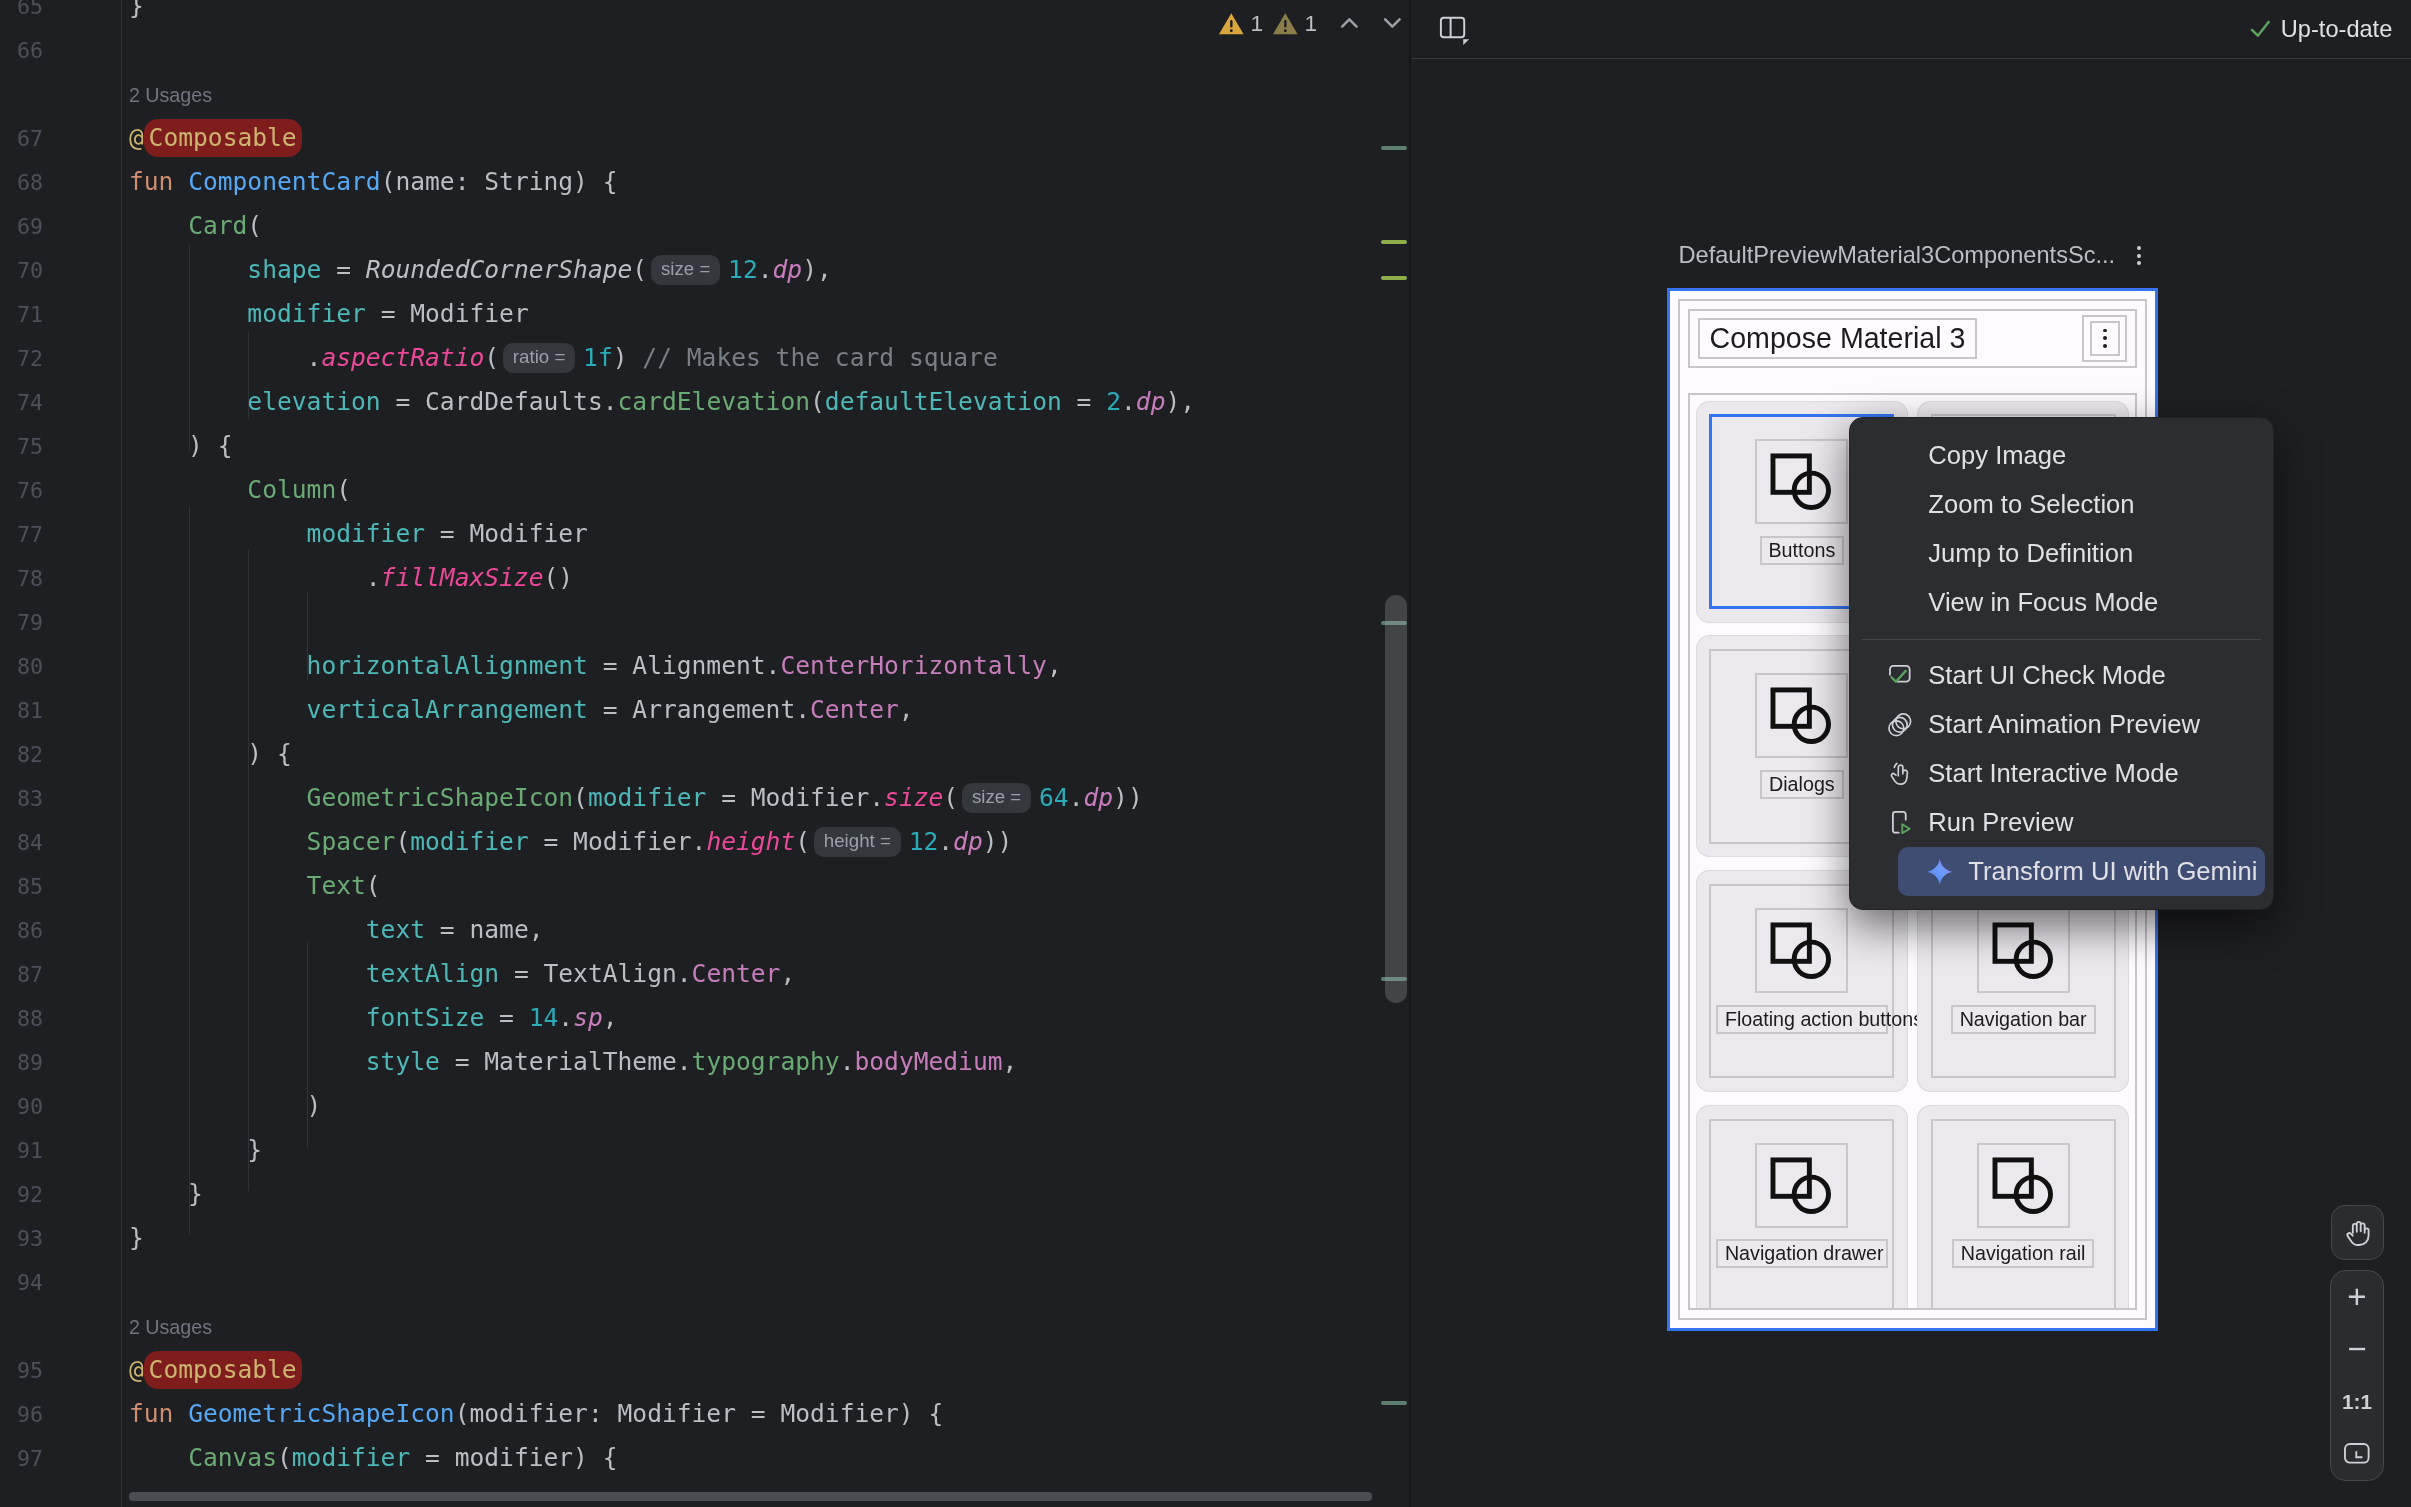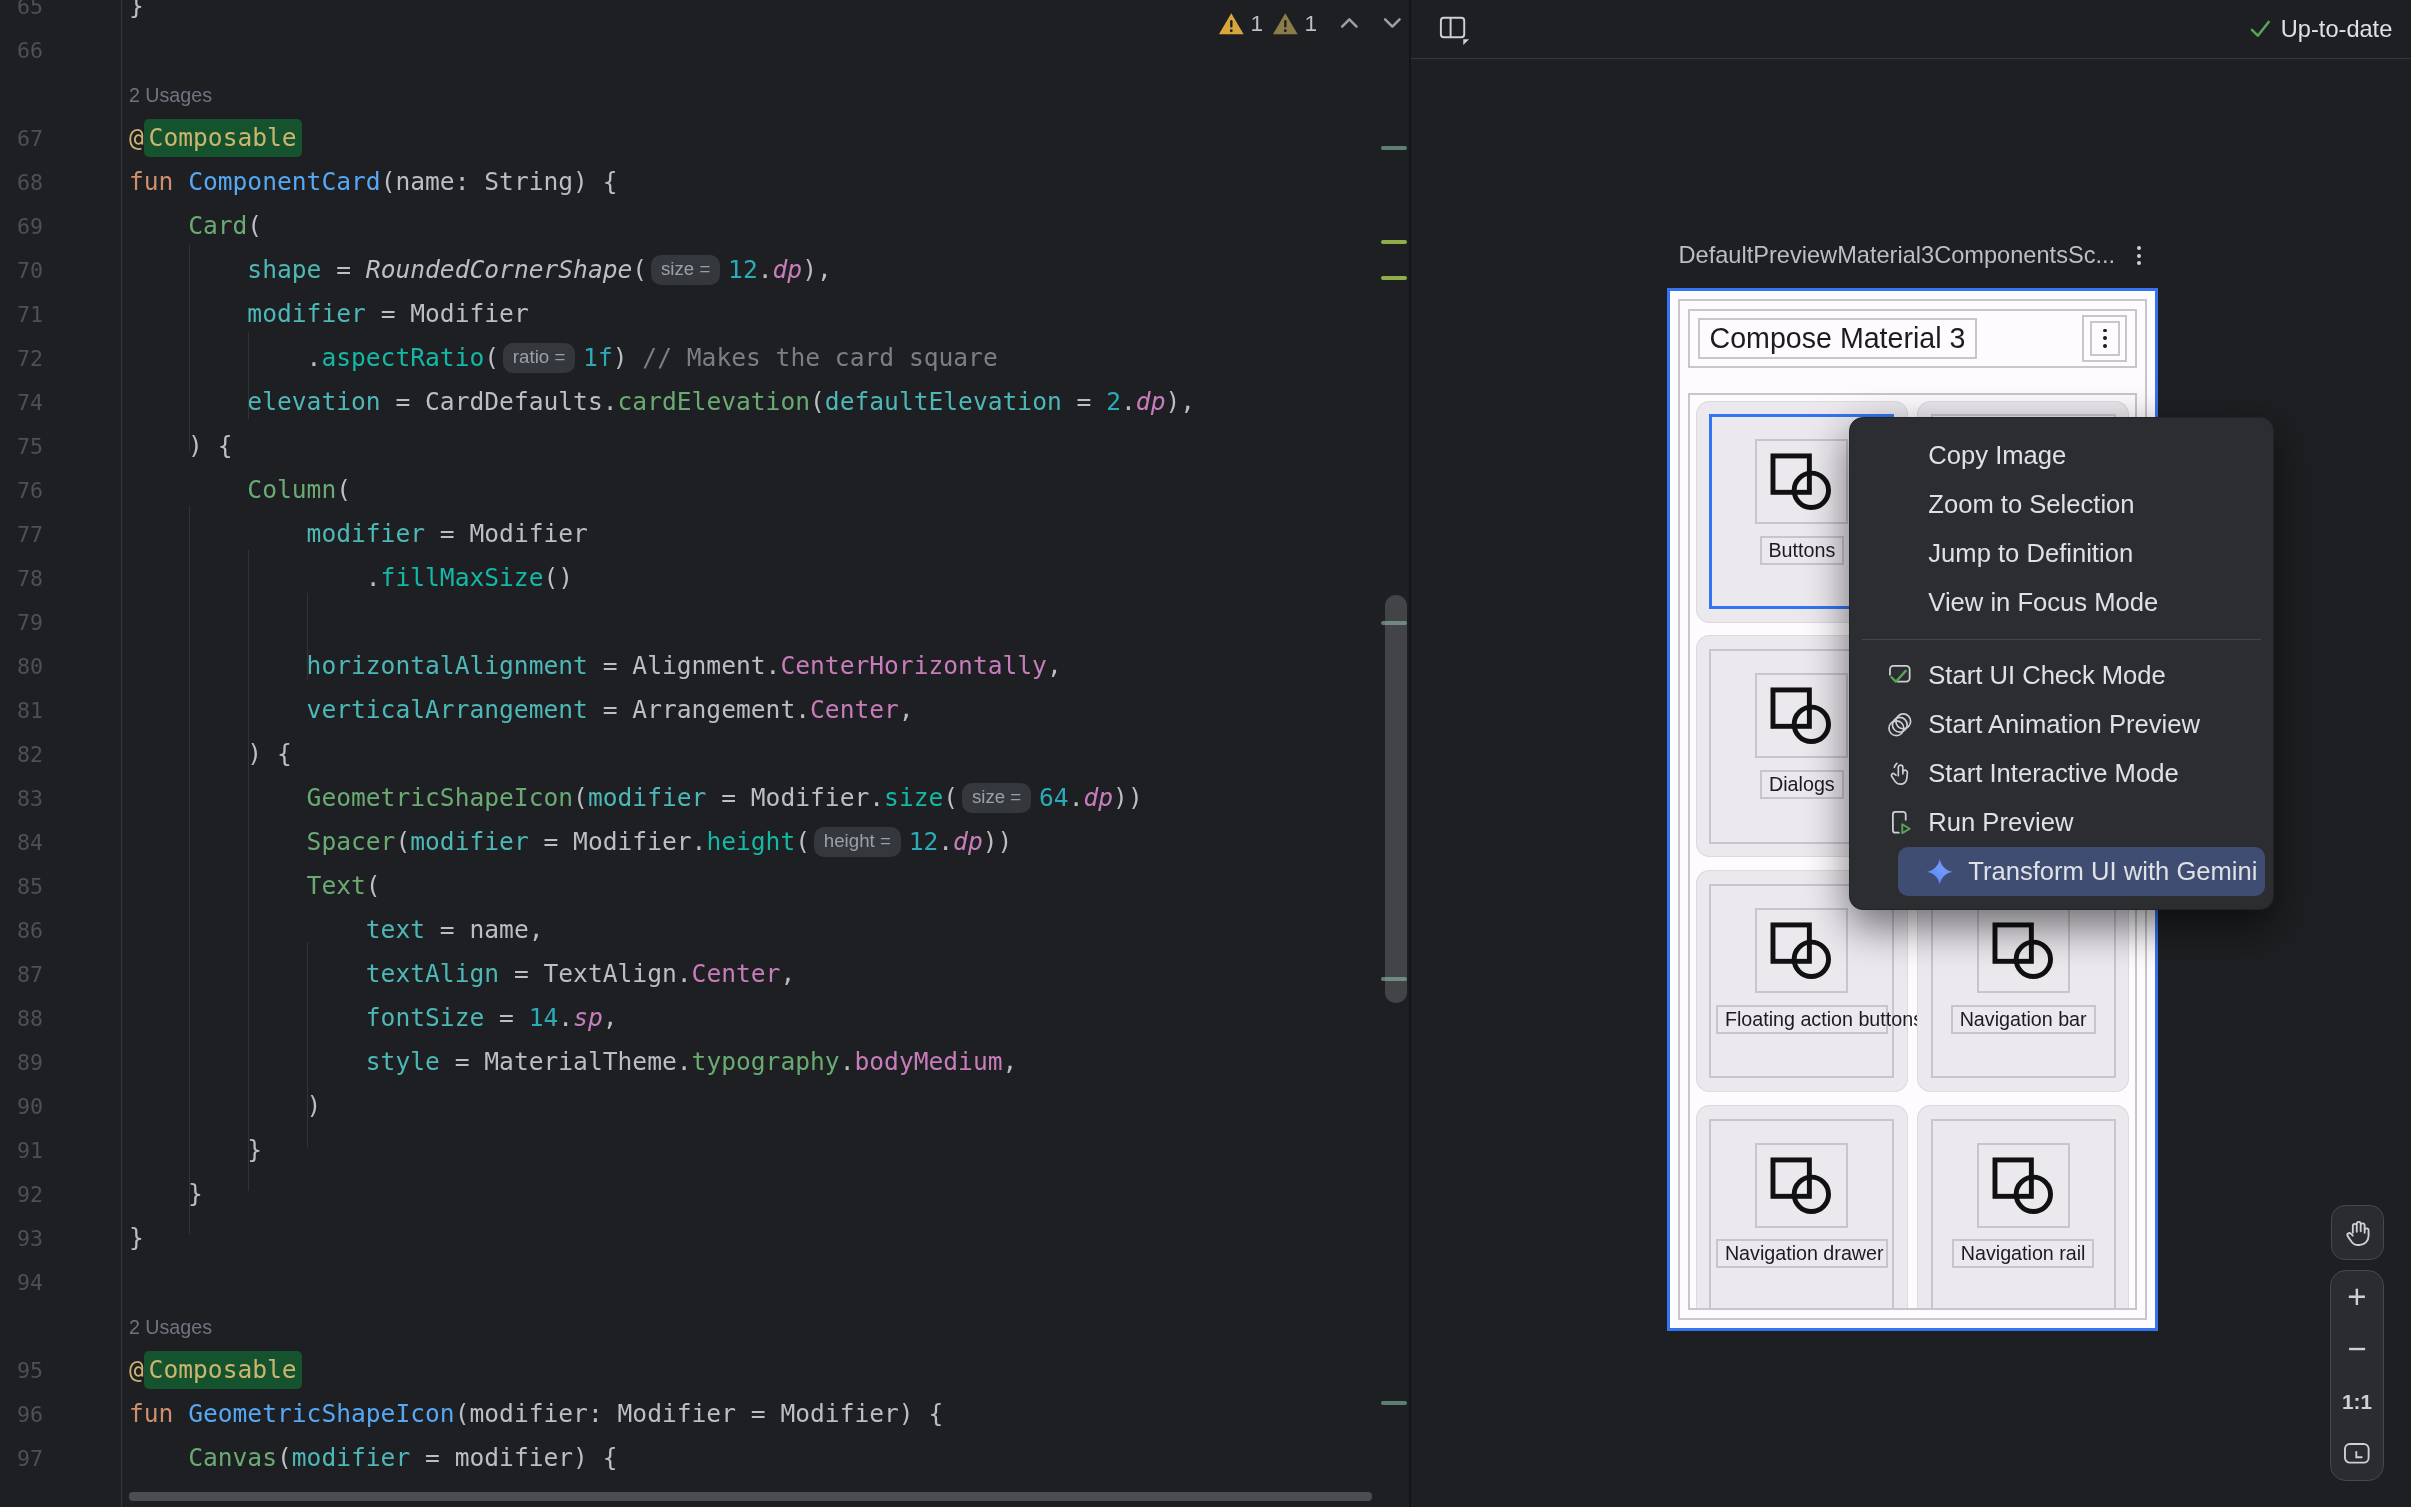--- a/index.html
+++ b/index.html
@@ -21,25 +21,25 @@
   .gutter-cell span{display:block;width:43px;text-align:right;}
   .code-line{white-space:pre;font:24.6px/44px "DejaVu Sans Mono",monospace;padding-left:7.9px;color:var(--fg);}
   .tk-pl{color:#bcbec4}
   .tk-kw{color:#cf8e6d}
   .tk-fn{color:#56a8f5}
   .tk-call{color:#6aab73}
   .tk-prm{color:#4db8b8}
   .tk-num{color:#2aacb8}
   .tk-pp{color:#c77dbb}
   .tk-ppi{color:#c77dbb;font-style:italic}
-  .tk-ext{color:#14b8a6;}
+  .tk-ext{color:#ec4899;font-style:italic}
   .tk-itl{color:#bcbec4;font-style:italic}
   .tk-cmt{color:#7a7e85}
   .tk-annat{color:#ccb56f}
-  .tk-ann{color:#ccb56f;background:#14532d;border-radius:5px;padding:3.9px 4.9px 4.9px;}
+  .tk-ann{color:#ccb56f;background:#7f1d1d;border-radius:14px;padding:3.9px 4.9px 4.9px;}
   .tk-use{font:19.7px "Liberation Sans",sans-serif;color:#6f7580}
   .tk-chip{display:inline-block;font:18.7px/1 "Liberation Sans",sans-serif;color:#9ba0a8;
            background:#34373c;border-radius:9.9px;padding:4.9px 9.9px 5.9px;margin:0 7.9px 0 3.9px;
            transform:translateY(-3px);}
   .indent-guide{position:absolute;width:1px;background:#2f3236;}
   
   .stripe-tick{position:absolute;left:1381px;width:25.6px;height:3.9px;border-radius:2px;}
   .stripe-tick.bright{background:#8fae4a;}
   .stripe-tick.muted{background:#5d7f72;}
   .vscroll{position:absolute;left:1385px;top:595px;width:21.7px;height:408px;border-radius:10.8px;

